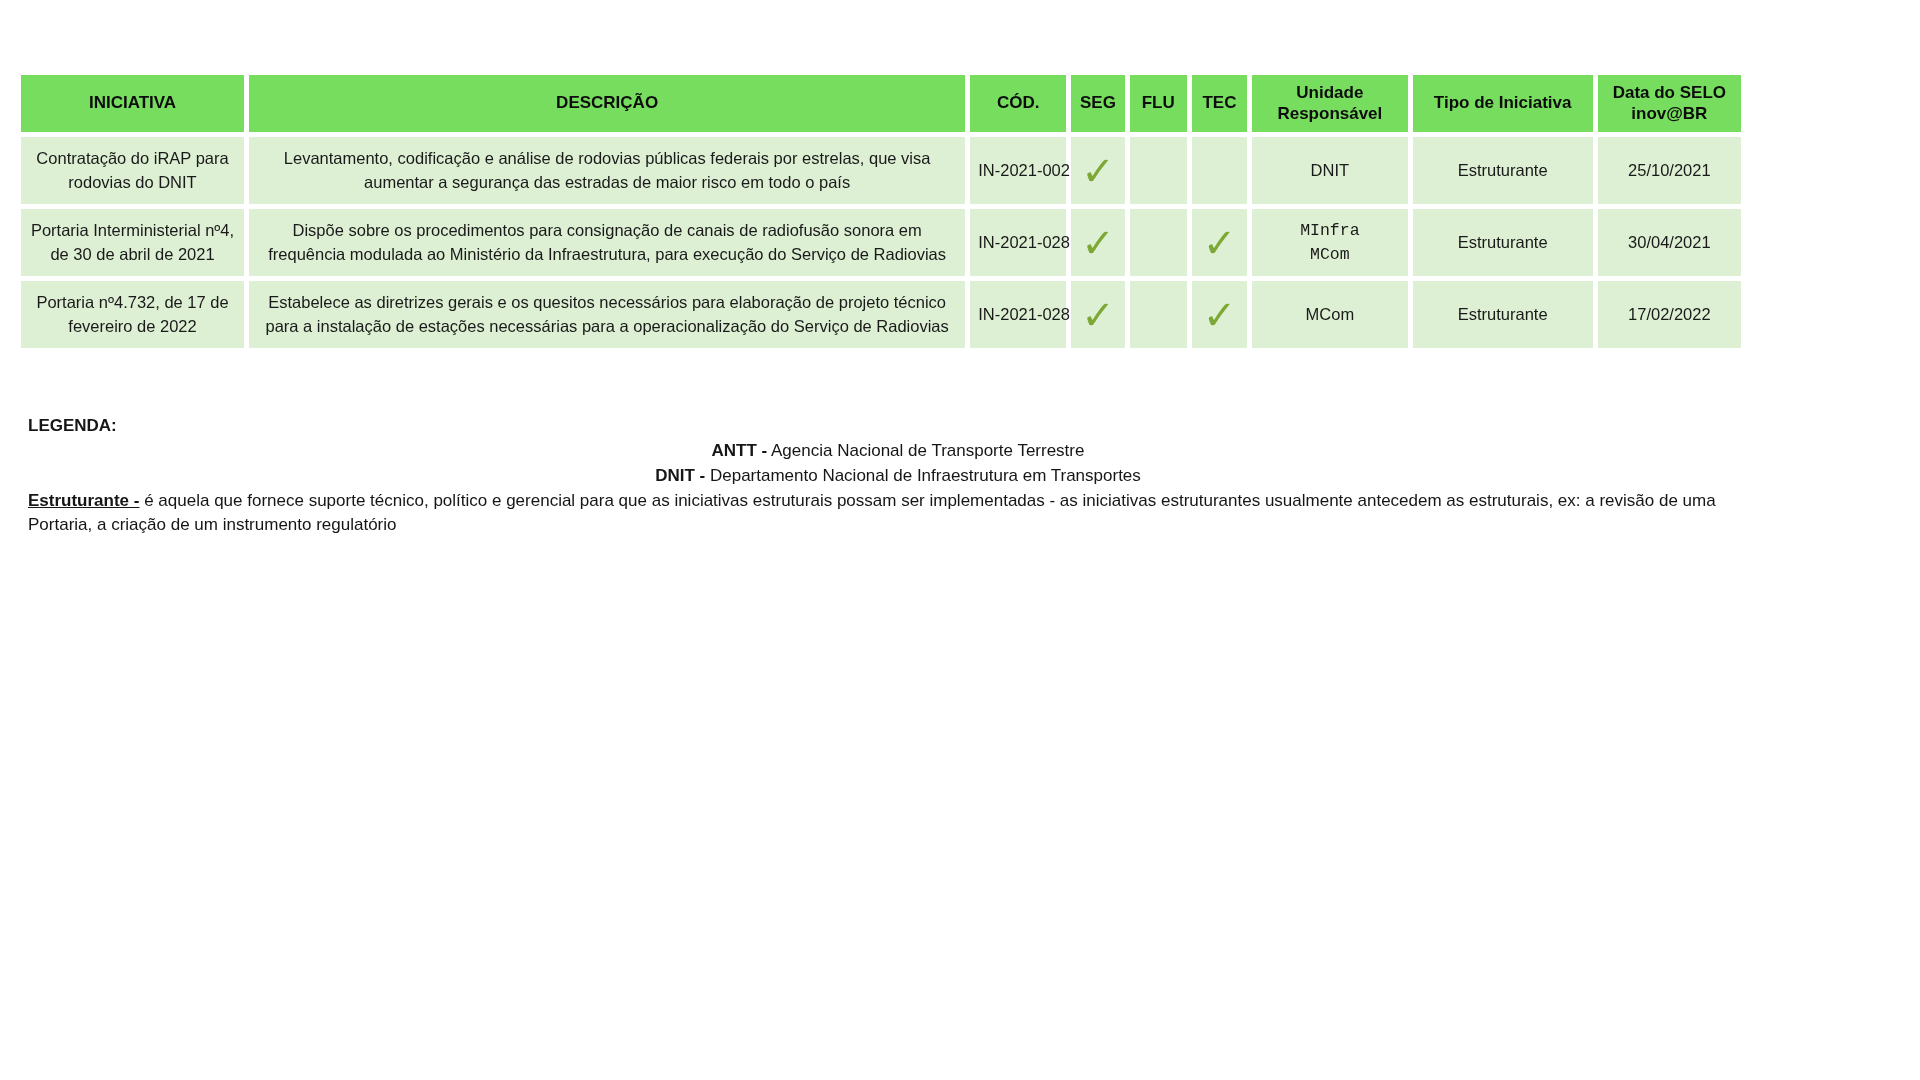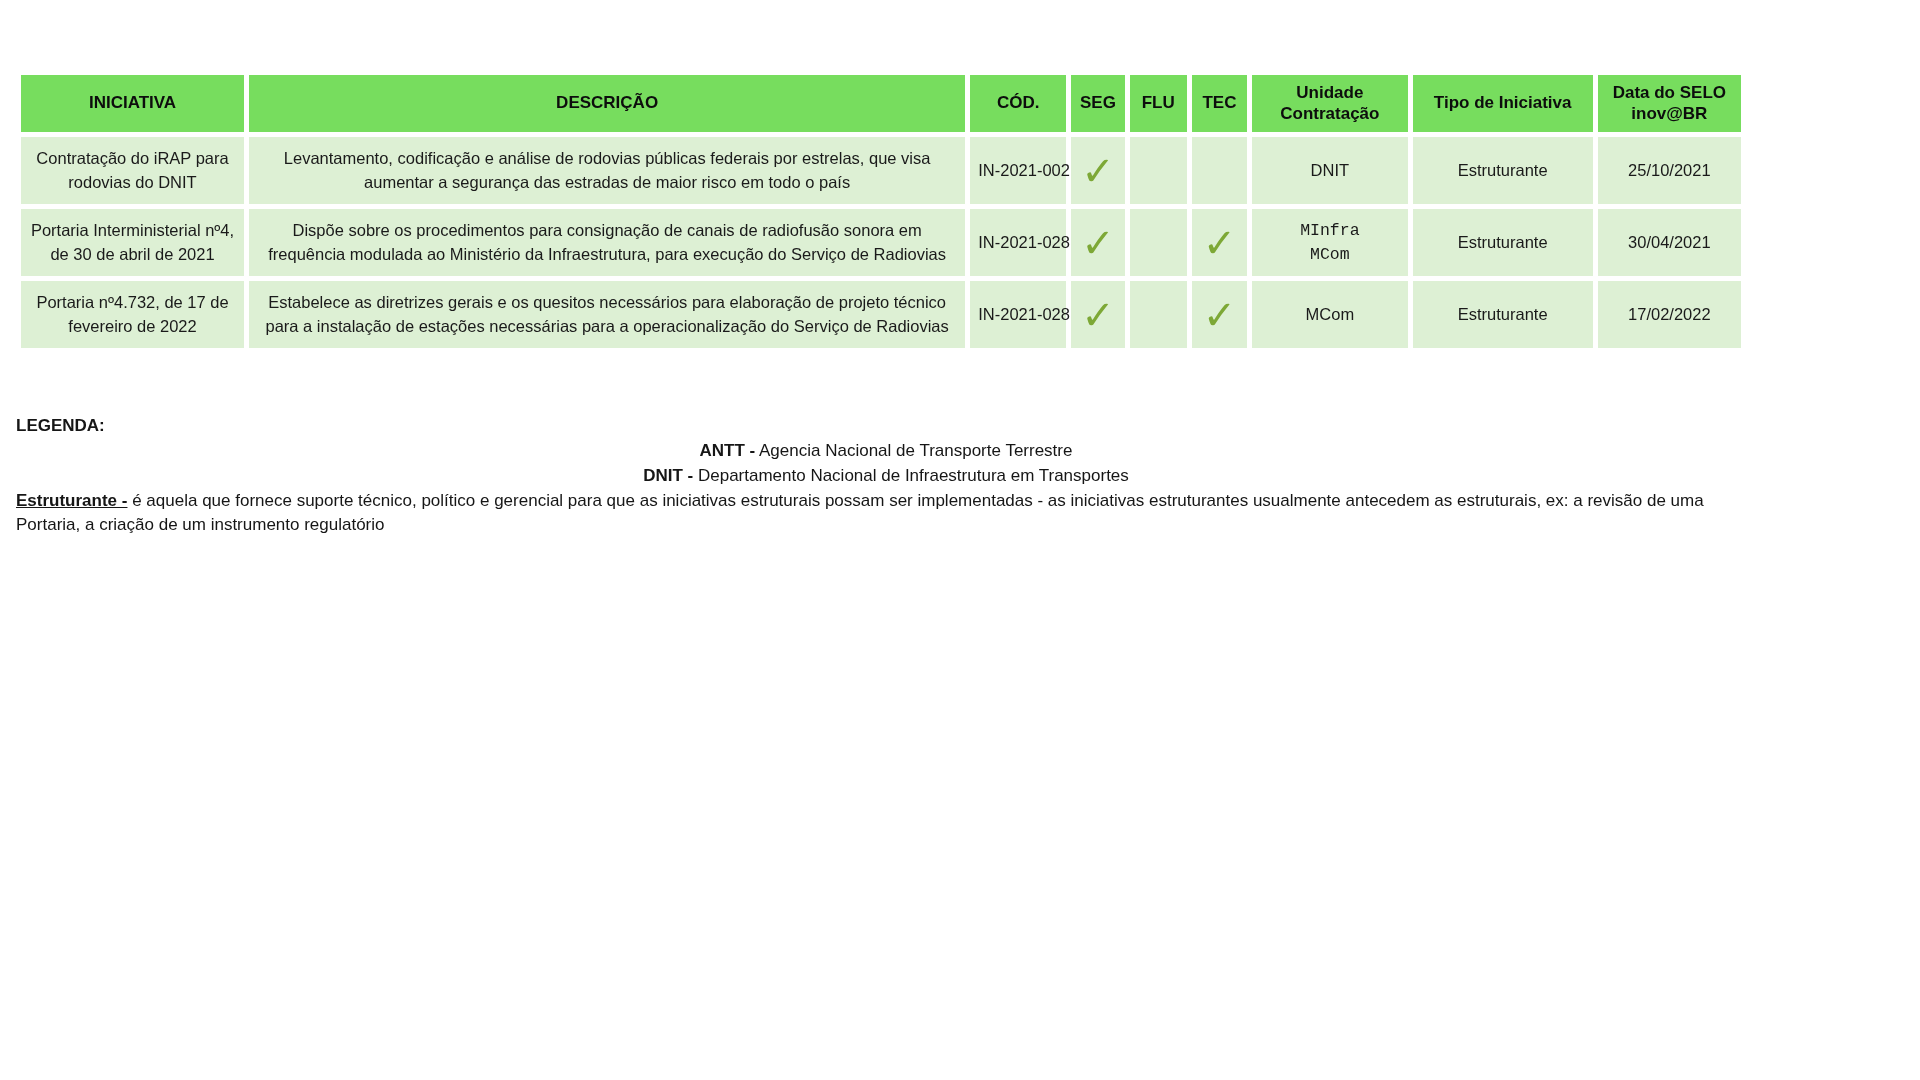--- a/index.html
+++ b/index.html
@@ -95,21 +95,21 @@
   col.c-seg             { width: 52px;  }
   col.c-flu             { width: 56px;  }
   col.c-tec             { width: 54px;  }
   col.c-unidade         { width: 152px; }
   col.c-tipo            { width: 176px; }
   col.c-data            { width: 140px; }
 
   
   .legend {
     margin-top: 62px;
-    margin-left: 0px;
+    margin-left: 12px;
     font-size: 17px;
     line-height: 1.34;
     color: #161616;
     max-width: 1740px;
   }
   .legend-title {
     font-weight: bold;
     margin-bottom: 2px;
   }
   .legend-line {
@@ -144,21 +144,21 @@
           <col class="c-data">
       </colgroup>
       <thead>
         <tr>
           <th>INICIATIVA</th>
           <th>DESCRIÇÃO</th>
           <th>CÓD.</th>
           <th>SEG</th>
           <th>FLU</th>
           <th>TEC</th>
-          <th>Unidade Contratação</th>
+          <th>Unidade Responsável</th>
           <th>Tipo de Iniciativa</th>
           <th>Data do SELO inov@BR</th>
         </tr>
       </thead>
       <tbody>
 
         <tr>
           <td>Contratação do iRAP para rodovias do DNIT</td>
           <td class="desc">Levantamento, codificação e análise de rodovias públicas federais por estrelas, que visa aumentar a segurança das estradas de maior risco em todo o país</td>
           <td class="code">IN-2021-002</td>

